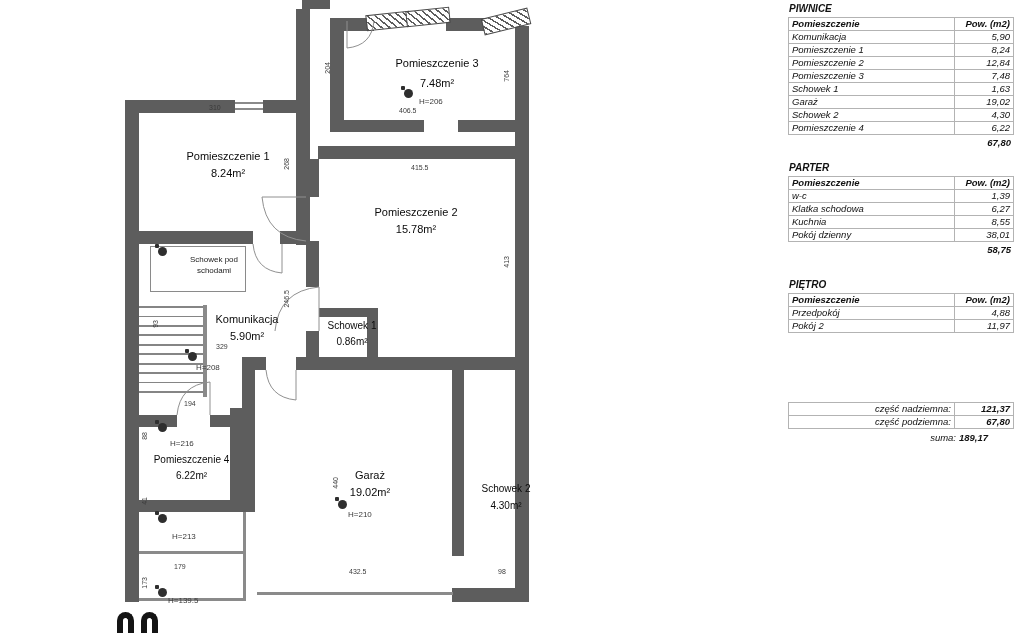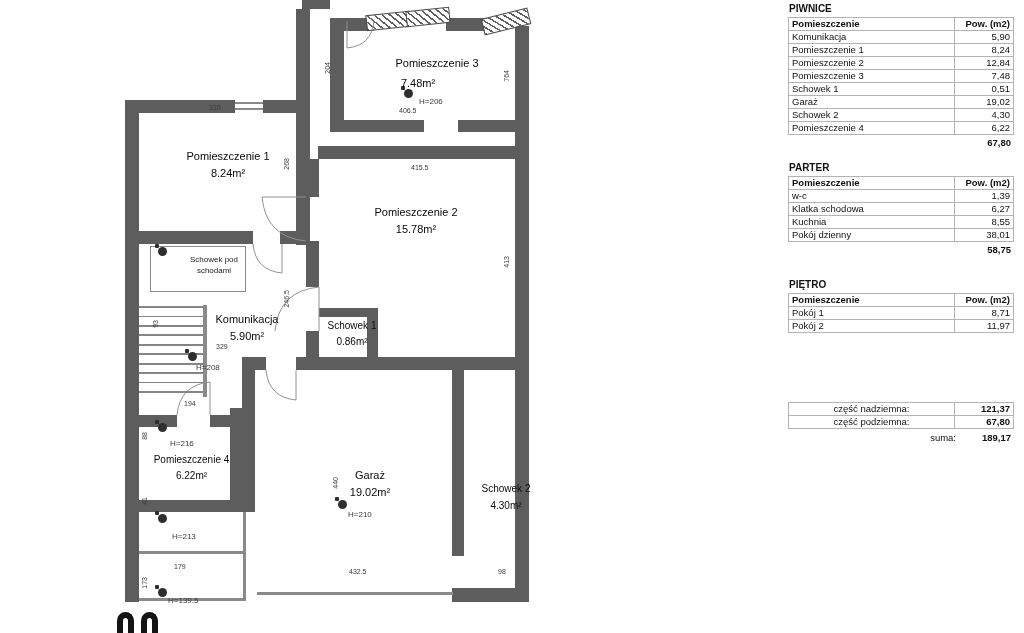--- a/index.html
+++ b/index.html
@@ -23,34 +23,34 @@
   .small { font-size:10px; }
   .closet-label { position:absolute; text-align:center; font-size:8px; color:#222; white-space:nowrap;padding-left:34px; }
   .hlabel { position:absolute; font-size:8px; color:#3a3a3a; white-space:nowrap; }
   .dim { position:absolute; font-size:7px; color:#3a3a3a; white-space:nowrap; }
   .dim-v { writing-mode:vertical-rl; transform:rotate(180deg); }
   .arcs { position:absolute; left:0; top:0; }
   .wm { position:absolute; width:17px; height:26px; border:6px solid #141414; border-bottom:none;
         border-radius:11px 11px 0 0; }
 
   
-  .rpanel { position:absolute; left:788px; top:0; width:226px; height:633px; font-size:9.5px; color:#111; }
+  .rpanel { position:absolute; left:788px; top:0; width:226px; height:633px; font-size:9.5px; color:#111;font-style:italic; }
   .rtable { position:absolute; left:0; width:226px; }
   .rtitle { font-weight:bold; font-size:10px; padding:1px 1px 3px; }
   .tgrid, .sumbox { border:1px solid #b3b3b3; }
   .trow { display:flex; line-height:12px; }
   .trow + .trow { border-top:1px solid #b3b3b3; }
   .thead { font-weight:bold; }
   .c1 { flex:1; padding:0 3px; border-right:1px solid #b3b3b3; }
   .c2 { width:58px; padding:0 3px; text-align:right; }
   .ttotal { display:flex; justify-content:flex-end; font-weight:bold; padding:2px 3px; }
-  .sumrow .c1 { text-align:center; }
+  .sumrow .c1 { text-align:right; }
   .sumrow .c2 { font-weight:bold; }
   .suma { display:flex; justify-content:flex-end; padding:3px 0; line-height:12px; }
-  .suma .val { width:58px; padding:0 3px; text-align:right; font-weight:bold; }
+  .suma .val { width:58px; padding:0 3px; text-align:left; font-weight:bold; }
 </style>
 </head>
 <body>
 
 <div class="page">
 
   <div class="plan">
 
     <div>
       <div class="w" style="left:125px;top:100px;width:14px;height:502px"></div>
@@ -109,21 +109,21 @@
 
     <span class="lamp" style="left:404px;top:89px"></span>
     <span class="lamp" style="left:158px;top:247px"></span>
     <span class="lamp" style="left:188px;top:352px"></span>
     <span class="lamp" style="left:158px;top:423px"></span>
     <span class="lamp" style="left:158px;top:514px"></span>
     <span class="lamp" style="left:338px;top:500px"></span>
     <span class="lamp" style="left:158px;top:588px"></span>
 
     <div class="room-name" style="left:367px;top:57px;width:140px">Pomieszczenie 3</div>
-    <div class="room-area" style="left:348px;top:77px;width:140px">7.48m²</div>
+    <div class="room-area" style="left:367px;top:77px;width:140px">7.48m²</div>
     <div class="hlabel" style="left:419px;top:97px">H=206</div>
 
     <div class="room-name" style="left:148px;top:150px;width:160px">Pomieszczenie 1</div>
     <div class="room-area" style="left:148px;top:167px;width:160px">8.24m²</div>
 
     <div class="room-name" style="left:336px;top:206px;width:160px">Pomieszczenie 2</div>
     <div class="room-area" style="left:336px;top:223px;width:160px">15.78m²</div>
 
     <div class="closet-label" style="left:152px;top:255px;width:90px">Schowek pod</div>
     <div class="closet-label" style="left:152px;top:266px;width:90px">schodami</div>
@@ -192,21 +192,21 @@
         <div class="trow">
             <span class="c1">Pomieszczenie 2</span>
             <span class="c2">12,84</span>
           </div>
         <div class="trow">
             <span class="c1">Pomieszczenie 3</span>
             <span class="c2">7,48</span>
           </div>
         <div class="trow">
             <span class="c1">Schowek 1</span>
-            <span class="c2">0,51</span>
+            <span class="c2">1,63</span>
           </div>
         <div class="trow">
             <span class="c1">Garaż</span>
             <span class="c2">19,02</span>
           </div>
         <div class="trow">
             <span class="c1">Schowek 2</span>
             <span class="c2">4,30</span>
           </div>
         <div class="trow">
@@ -245,22 +245,22 @@
     </div>
 
     <div class="rtable" style="top:278px">
       <div class="rtitle">PIĘTRO</div>
       <div class="tgrid">
         <div class="trow thead">
           <span class="c1">Pomieszczenie</span>
           <span class="c2">Pow. (m2)</span>
         </div>
         <div class="trow">
-            <span class="c1">Pokój 1</span>
-            <span class="c2">8,71</span>
+            <span class="c1">Przedpokój</span>
+            <span class="c2">4,88</span>
           </div>
         <div class="trow">
             <span class="c1">Pokój 2</span>
             <span class="c2">11,97</span>
           </div>
       </div>
     </div>
 
     <div class="rtable" style="top:402px">
       <div class="sumbox">

